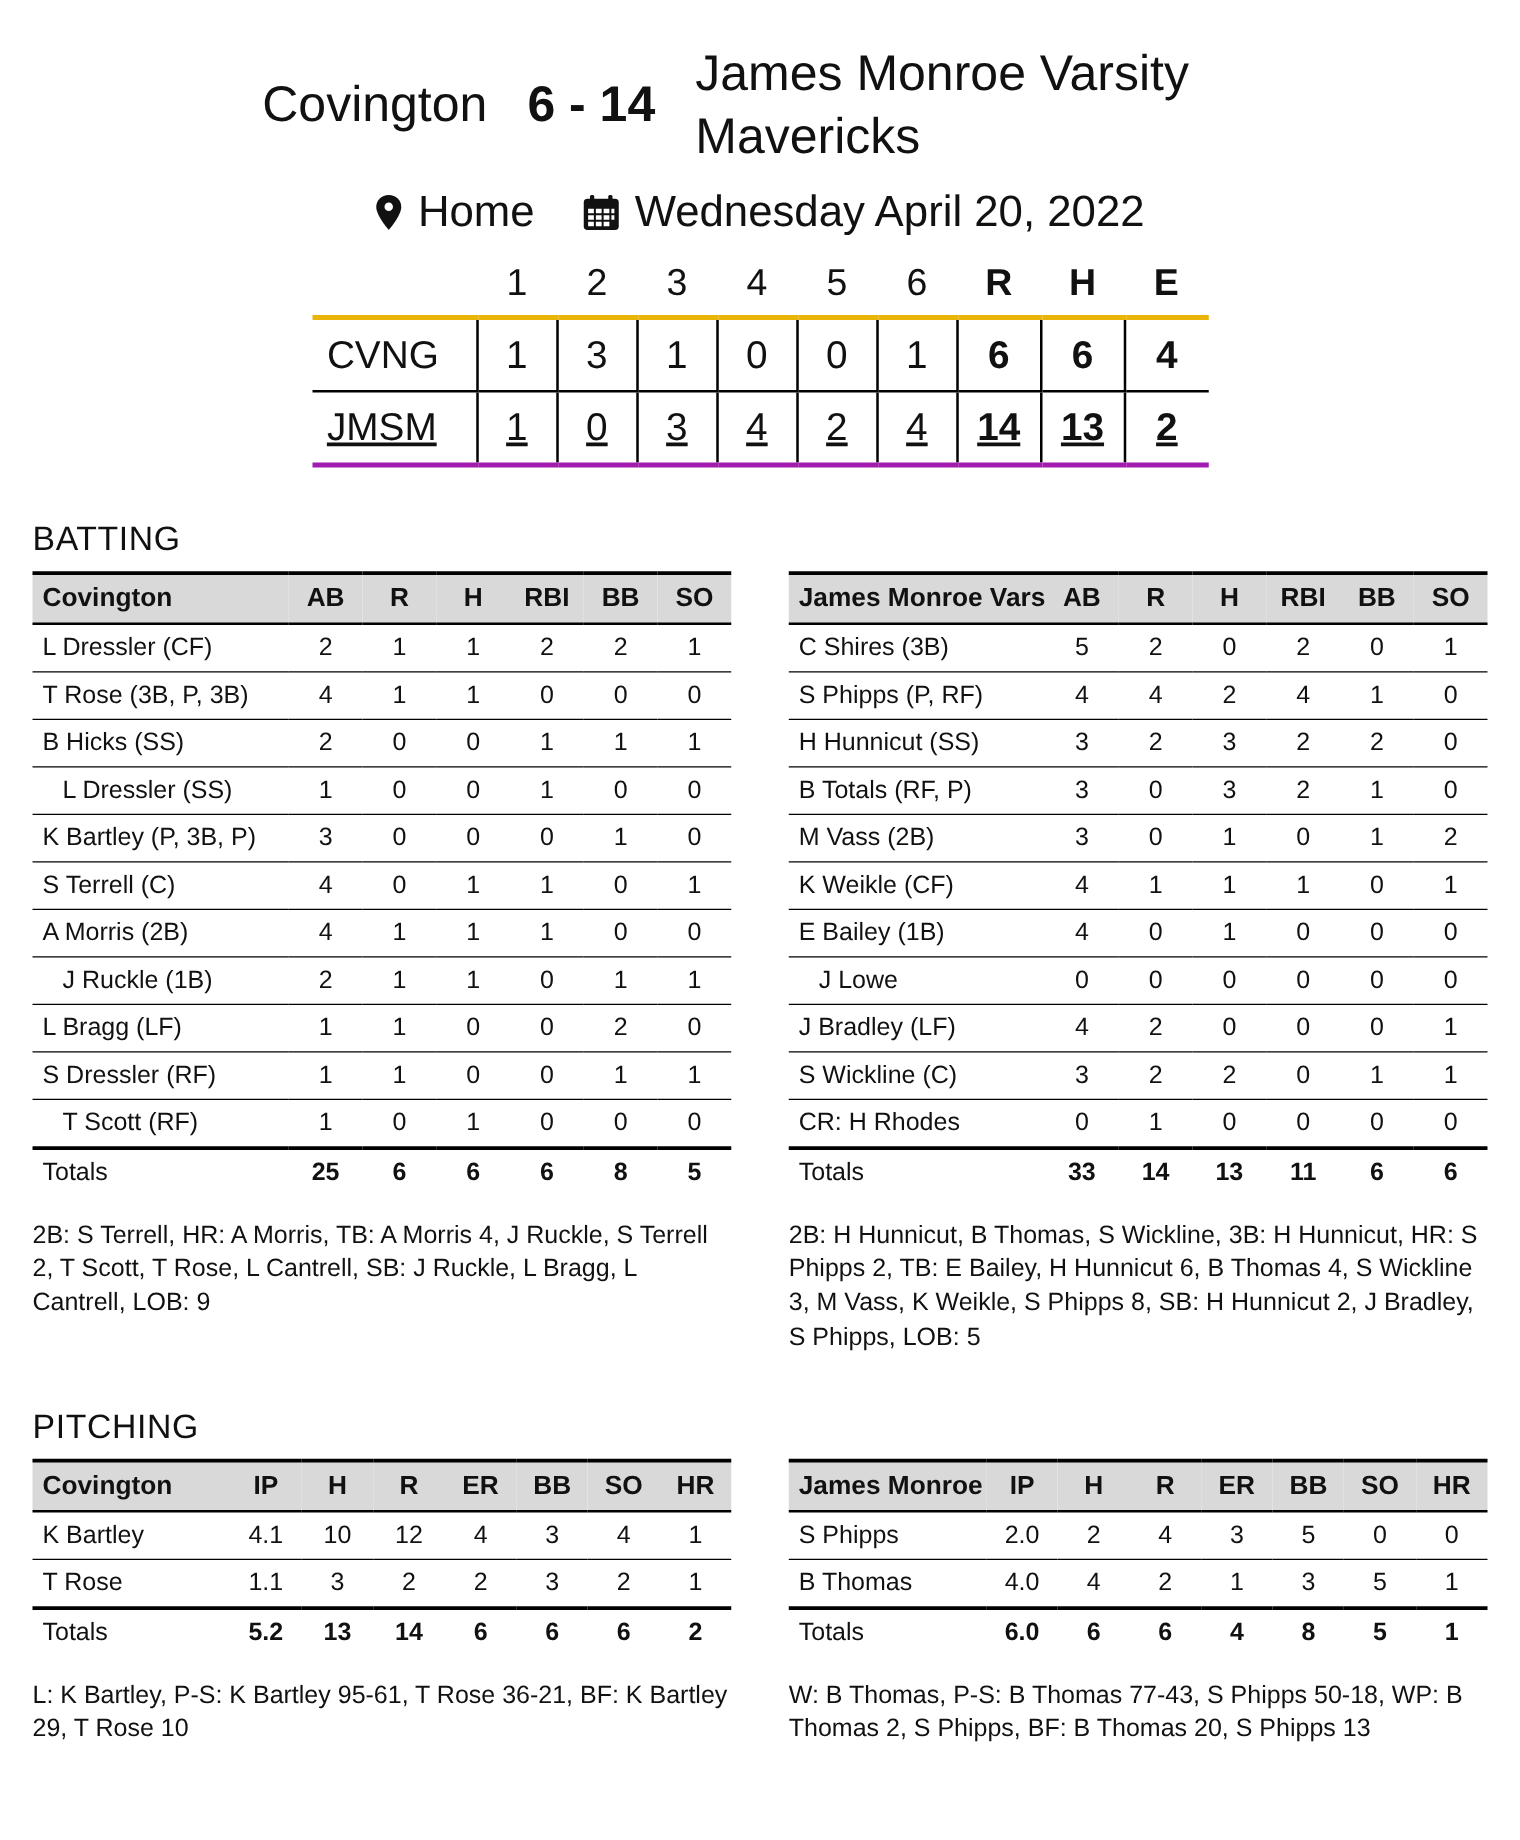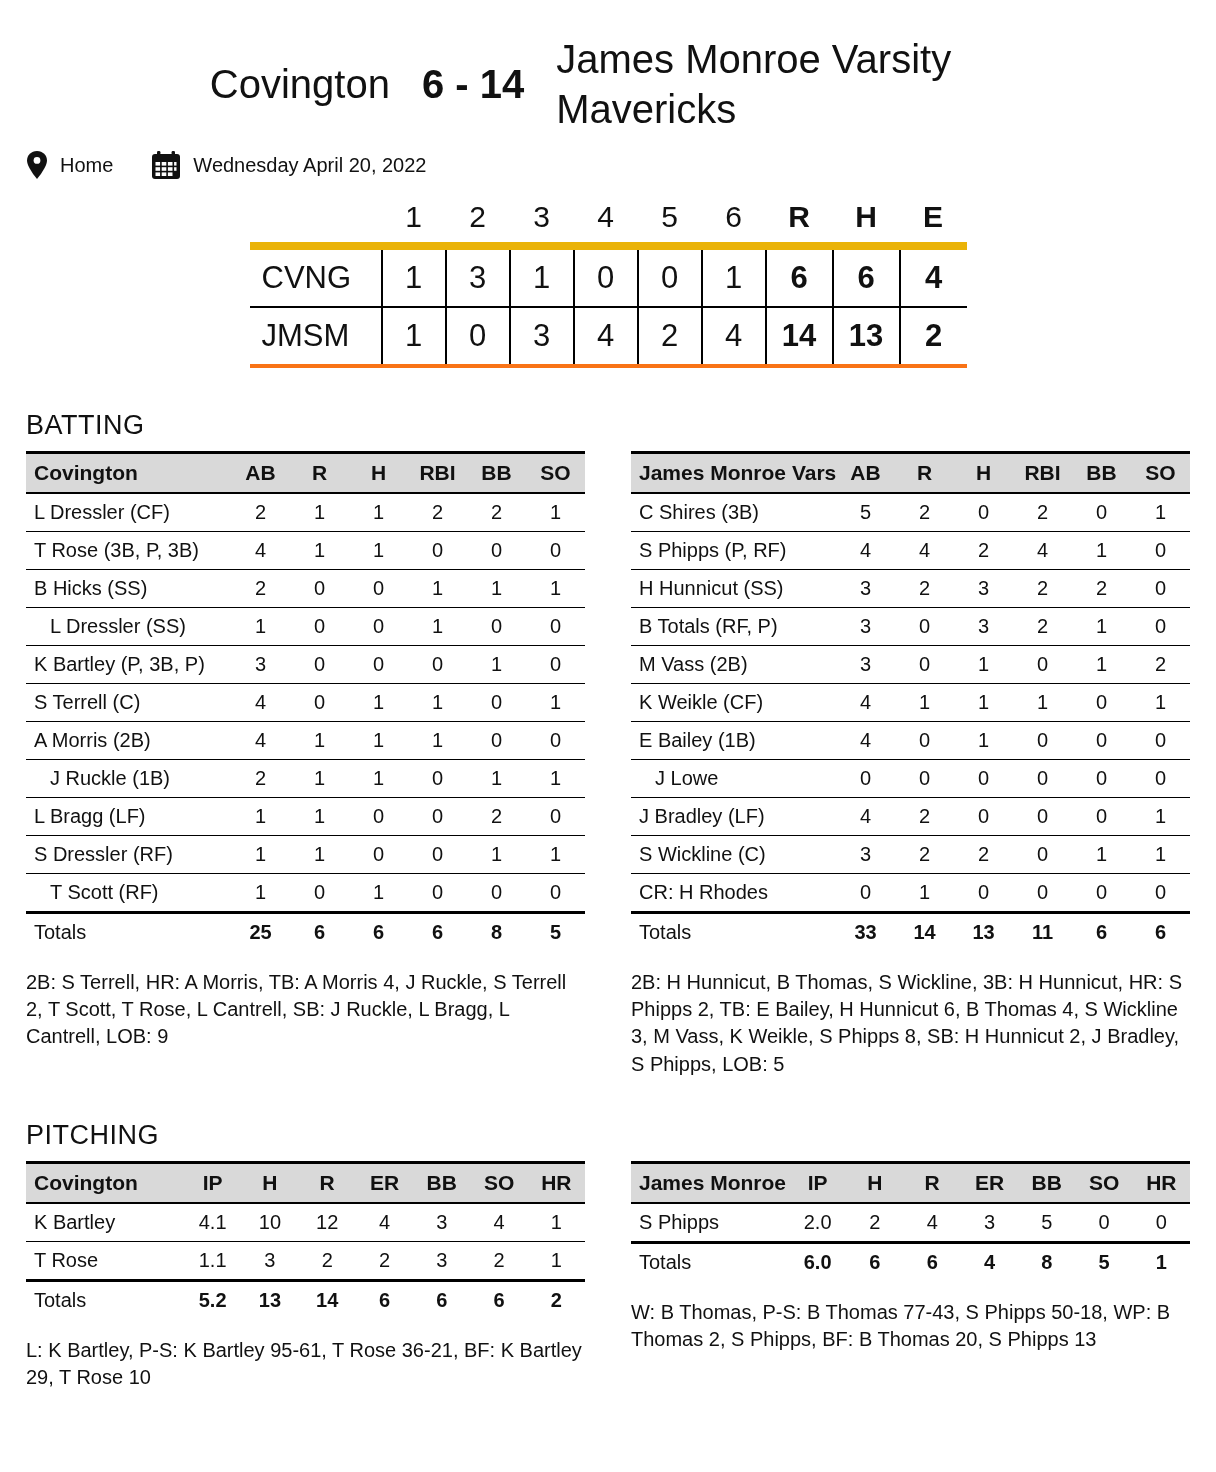--- a/index.html
+++ b/index.html
@@ -21,24 +21,25 @@
     justify-content: center;
     align-items: center;
     gap: 32px;
   }
   .away-name { font-size: 40px; font-weight: 400; white-space: nowrap; }
   .score { font-size: 40px; font-weight: 700; white-space: nowrap; }
   .home-name { font-size: 40px; font-weight: 400; max-width: 450px; line-height: 1.25; }
 
   .meta-row {
     display: flex;
+    justify-content: center;
     align-items: center;
     gap: 38px;
     margin-top: 16px;
-    font-size: 20px;
+    font-size: 35px;
   }
   .meta-item { display: flex; align-items: center; gap: 12px; }
   .meta-item svg { display: block; }
 
   
   .linescore-wrap { display: flex; justify-content: center; margin-top: 20px; }
   table.linescore { border-collapse: collapse; }
   .linescore th { font-size: 30px; padding: 0 0 8px 0; text-align: center; }
   .linescore th.inning-h { font-weight: 400; }
   .linescore th.sum-h { font-weight: 700; }
@@ -50,22 +51,22 @@
   }
   .linescore td.team {
     text-align: left;
     padding-left: 12px;
     width: 132px;
     font-weight: 400;
   }
   .linescore td.val { width: 64px; border-left: 2px solid #000; }
   .linescore td.sum { width: 67px; font-weight: 700; }
   .linescore tbody tr td { border-bottom: 2px solid #000; }
-  .linescore tbody tr:first-child td { border-top: 8px solid #eab308; }
-  .linescore tbody tr:last-child td { border-bottom: 4px solid #f97316; }
+  .linescore tbody tr:first-child td { border-top: 4px solid #eab308; }
+  .linescore tbody tr:last-child td { border-bottom: 4px solid #a21caf; text-decoration: underline; }
 
   
   .section-label { font-size: 27px; font-weight: 400; margin: 42px 0 10px 0; letter-spacing: 0.5px; }
   .two-col { display: flex; gap: 46px; }
   .col { flex: 1; min-width: 0; }
 
   
   table.stat-table { width: 100%; border-collapse: collapse; table-layout: fixed; }
   .stat-table thead th {
     border-top: 3px solid #000;
@@ -562,20 +563,30 @@
             <tr>
               <td class="name">S Phipps</td>
               <td>2.0</td>
               <td>2</td>
               <td>4</td>
               <td>3</td>
               <td>5</td>
               <td>0</td>
               <td>0</td>
             </tr>
+            <tr>
+              <td class="name">B Thomas</td>
+              <td>4.0</td>
+              <td>4</td>
+              <td>2</td>
+              <td>1</td>
+              <td>3</td>
+              <td>5</td>
+              <td>1</td>
+            </tr>
             <tr class="totals">
               <td class="name">Totals</td>
               <td>6.0</td>
               <td>6</td>
               <td>6</td>
               <td>4</td>
               <td>8</td>
               <td>5</td>
               <td>1</td>
             </tr>

